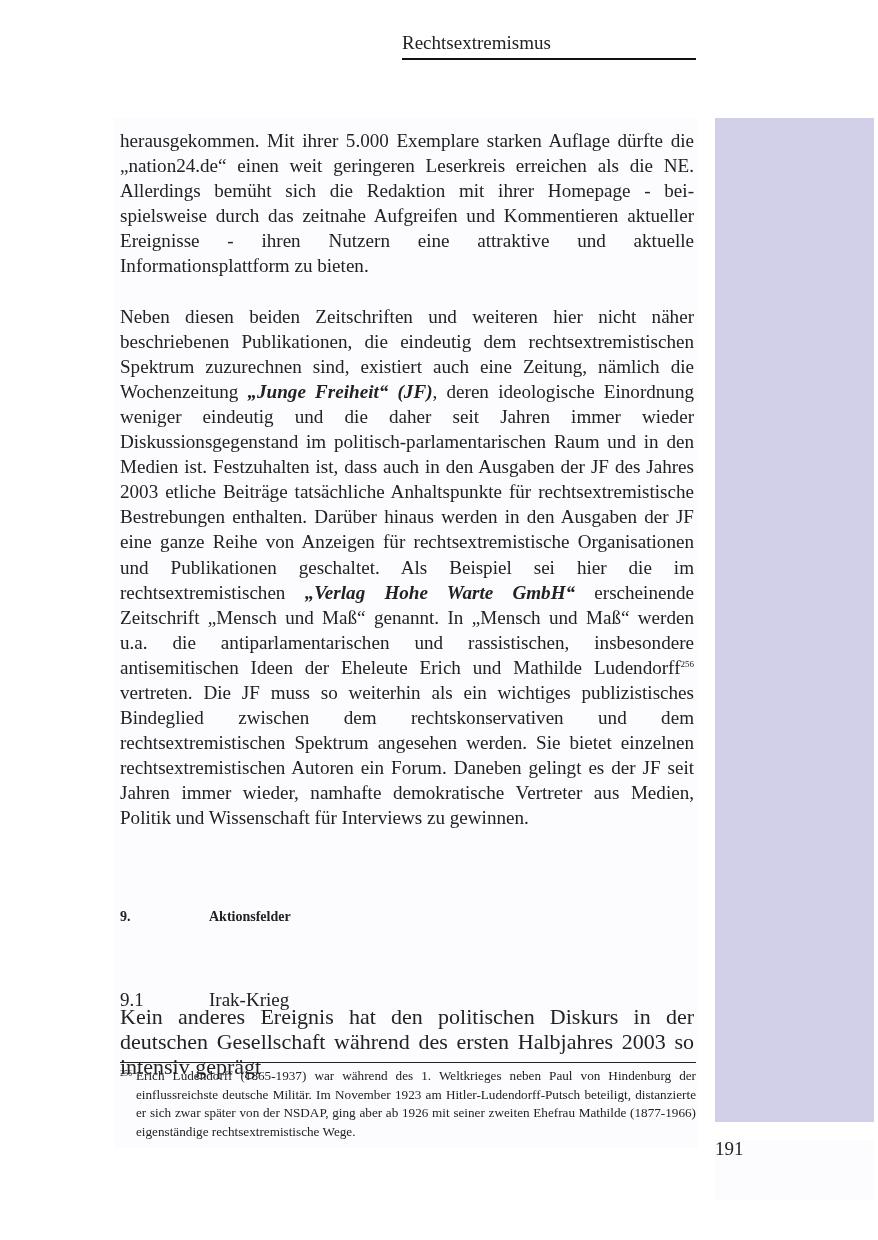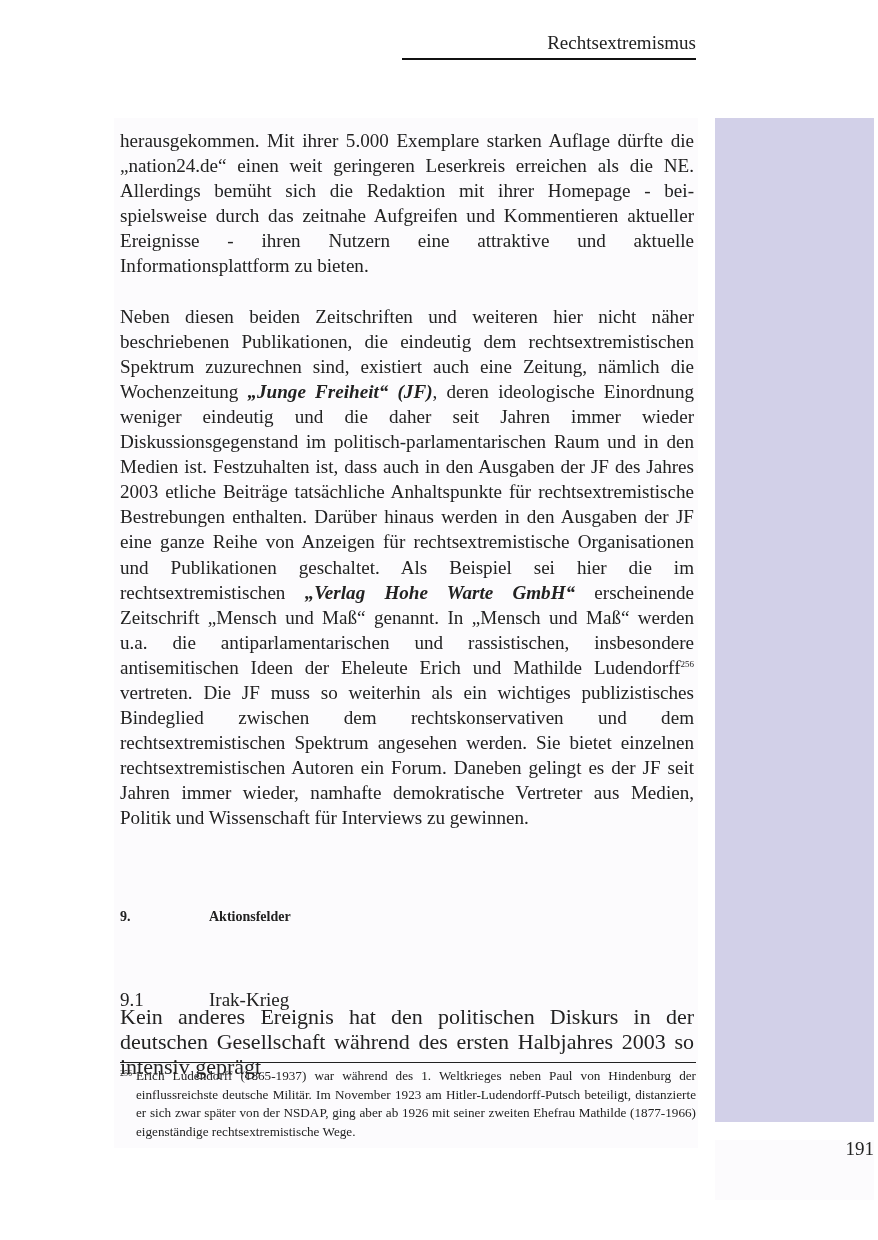--- a/index.html
+++ b/index.html
@@ -1,24 +1,24 @@
 <!DOCTYPE html>
 <html><head>
   <meta charset="utf-8">
   <style>
     html, body { margin: 0; padding: 0; background: #ffffff; }
     body { width: 878px; height: 1240px; position: relative; overflow: hidden;
            font-family: "Liberation Serif", "DejaVu Serif", serif; color: #222; }
-    .running-head { position: absolute; left: 402px; top: 30px; width: 294px; text-align: right;
+    .running-head { position: absolute; left: 402px; top: 30px; width: 294px; 
                     font-size: 19px; line-height: 26px; color: #222; padding-bottom: 2px;
                     border-bottom: 2px solid #111; }
     .content-bg { position: absolute; left: 114px; top: 118px; width: 584px; height: 1030px; background: #fcfbfd; }
     .sidebar { position: absolute; left: 715px; top: 118px; width: 159px; height: 1004px; background: #d2d0e8; }
     .pagenum-box { position: absolute; left: 715px; top: 1140px; width: 159px; height: 60px; background: #fcfbfd; }
-    .pagenum { position: absolute; left: 715px; top: 1136px; width: 159px; text-align: right; font-size: 19px; line-height: 26px; color: #222; }
+    .pagenum { position: absolute; left: 715px; top: 1136px; width: 159px; text-align: left; font-size: 19px; line-height: 26px; color: #222; }
     .body { position: absolute; left: 120px; top: 128px; width: 574px; font-size: 19.1px; line-height: 25.1px; }
     .body p { margin: 0; text-align: justify; hyphens: manual; }
     .p1 { }
     .p2 { margin-top: 25px !important; }
     b { font-weight: bold; font-style: italic; }
     sup.fnref { font-size: 9px; vertical-align: 7px; line-height: 0; }
     .h1 { position: absolute; left: 120px; top: 903px; font-size: 14px; font-weight: bold; line-height: 28px; }
     .h2 { position: absolute; left: 120px; top: 987px; font-size: 19px; font-weight: normal; line-height: 26px; }
     .hnum { display: inline-block; width: 89px; }
     .p3wrap { position: absolute; left: 120px; top: 1004px; width: 574px; font-size: 22px; line-height: 25.1px; text-align: justify; }

